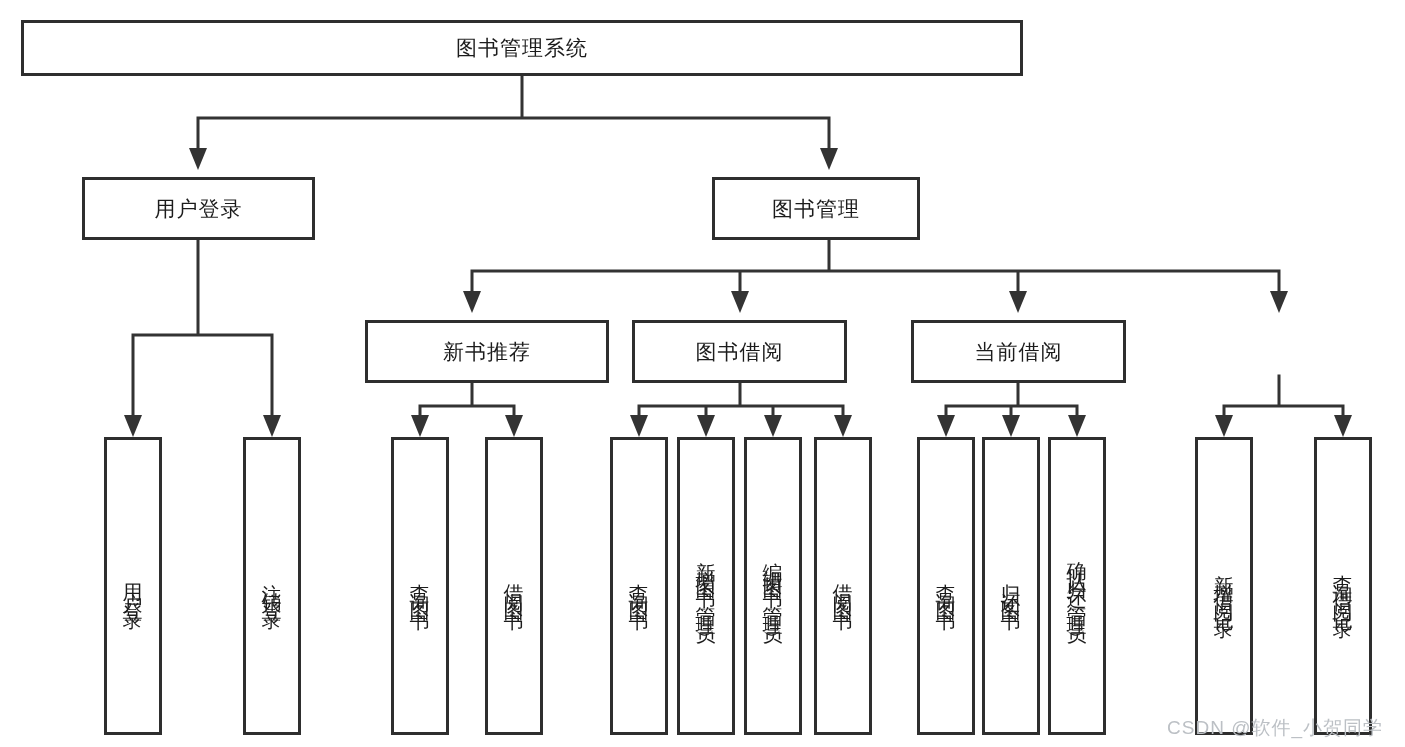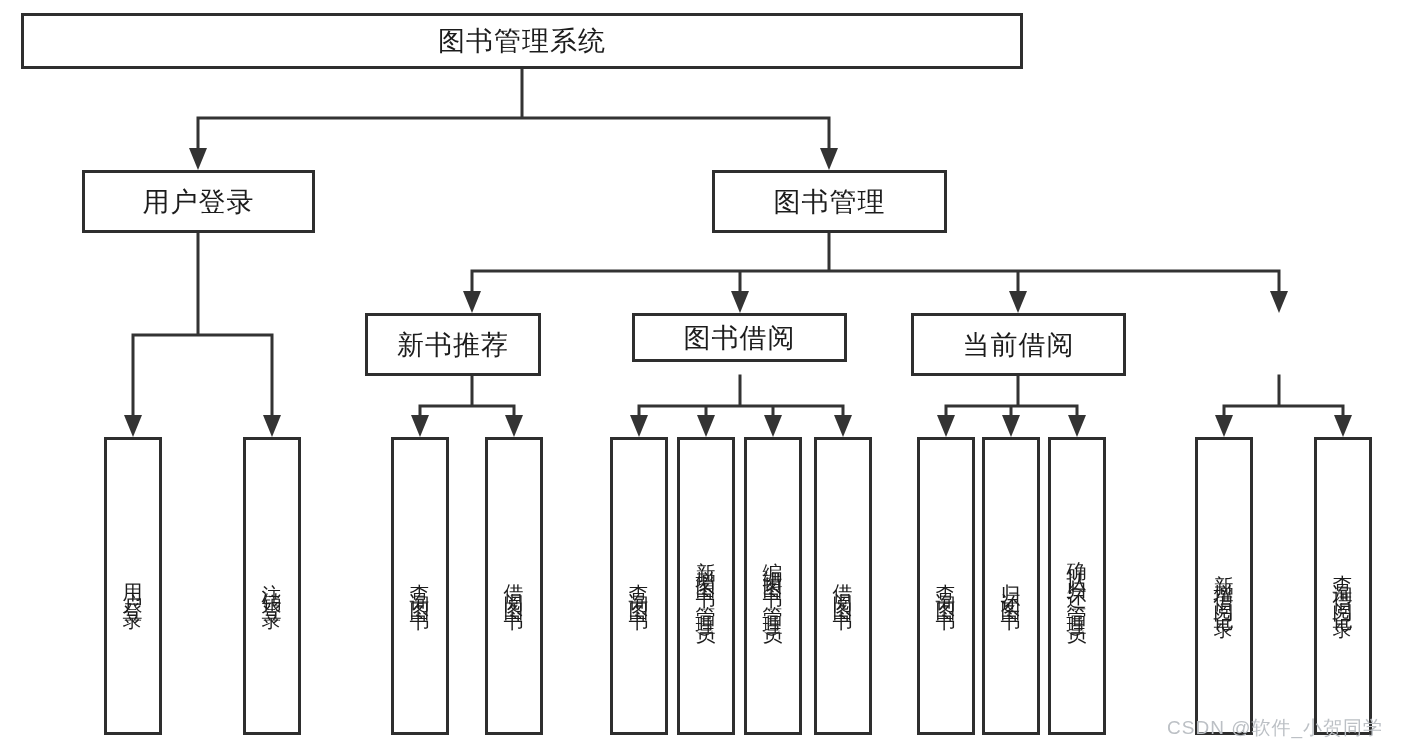--- a/index.html
+++ b/index.html
@@ -16,21 +16,21 @@
     position: absolute;
     box-sizing: border-box;
     background: #ffffff;
     border: 3px solid #2e2e2e;
     display: flex;
     align-items: center;
     justify-content: center;
     color: #1c1c1c;
     z-index: 2;
   }
-  .node.h { font-size: 27px; letter-spacing: 1px; }
+  .node.h { font-size: 21px; letter-spacing: 1px; margin-top: 7px; }
   .node.v {
     width: 58px;
     height: 298px;
     font-size: 20px;
     writing-mode: vertical-rl;
     text-orientation: mixed;
     letter-spacing: 9px;
     line-height: 1;
   }
   .watermark {
@@ -78,24 +78,24 @@
       <polygon points="1002,415 1020,415 1011,437"></polygon>
       <polygon points="1068,415 1086,415 1077,437"></polygon>
       <polygon points="1215,415 1233,415 1224,437"></polygon>
       <polygon points="1334,415 1352,415 1343,437"></polygon>
     </g>
   </svg>
 
   <div class="node h" style="left:21px; top:13px; width:1002px; height:56px;">图书管理系统</div>
 
   <div class="node h" style="left:82px; top:170px; width:233px; height:63px;">用户登录</div>
-  <div class="node h" style="left:712px; top:170px; width:235px; height:63px;">图书管理</div>
+  <div class="node h" style="left:712px; top:170px; width:208px; height:63px;">图书管理</div>
 
-  <div class="node h" style="left:365px; top:313px; width:176px; height:63px;">新书推荐</div>
-  <div class="node h" style="left:632px; top:313px; width:215px; height:49px;">图书借阅</div>
+  <div class="node h" style="left:365px; top:313px; width:244px; height:63px;">新书推荐</div>
+  <div class="node h" style="left:632px; top:313px; width:215px; height:63px;">图书借阅</div>
   <div class="node h" style="left:911px; top:313px; width:215px; height:63px;font-family:Liberation Mono, monospace;">当前借阅</div>
 
   <div class="node v" style="left:104px; top:437px;">用户登录</div>
   <div class="node v" style="left:243px; top:437px;">注销登录</div>
 
   <div class="node v" style="left:391px; top:437px;">查询图书</div>
   <div class="node v" style="left:485px; top:437px;">借阅图书</div>
 
   <div class="node v" style="left:610px; top:437px;">查询图书</div>
   <div class="node v" style="left:677px; top:437px;">新增图书（管理员）</div>

